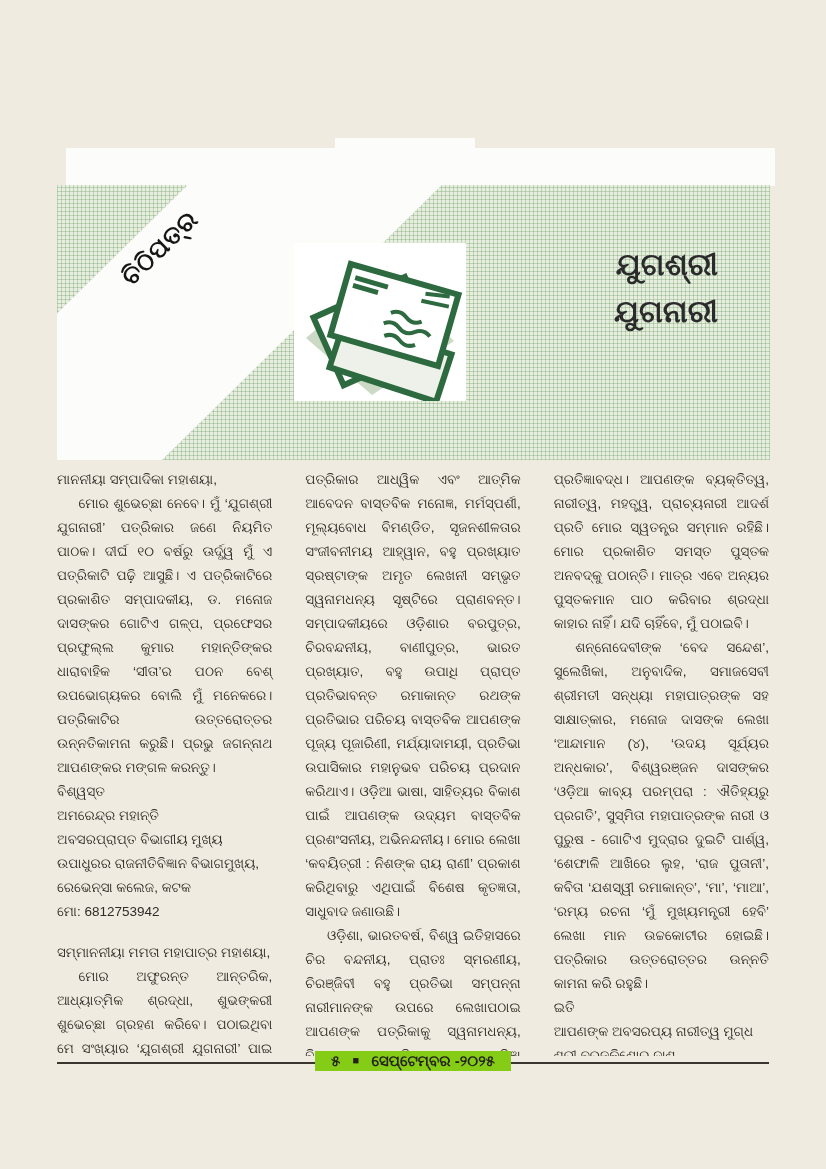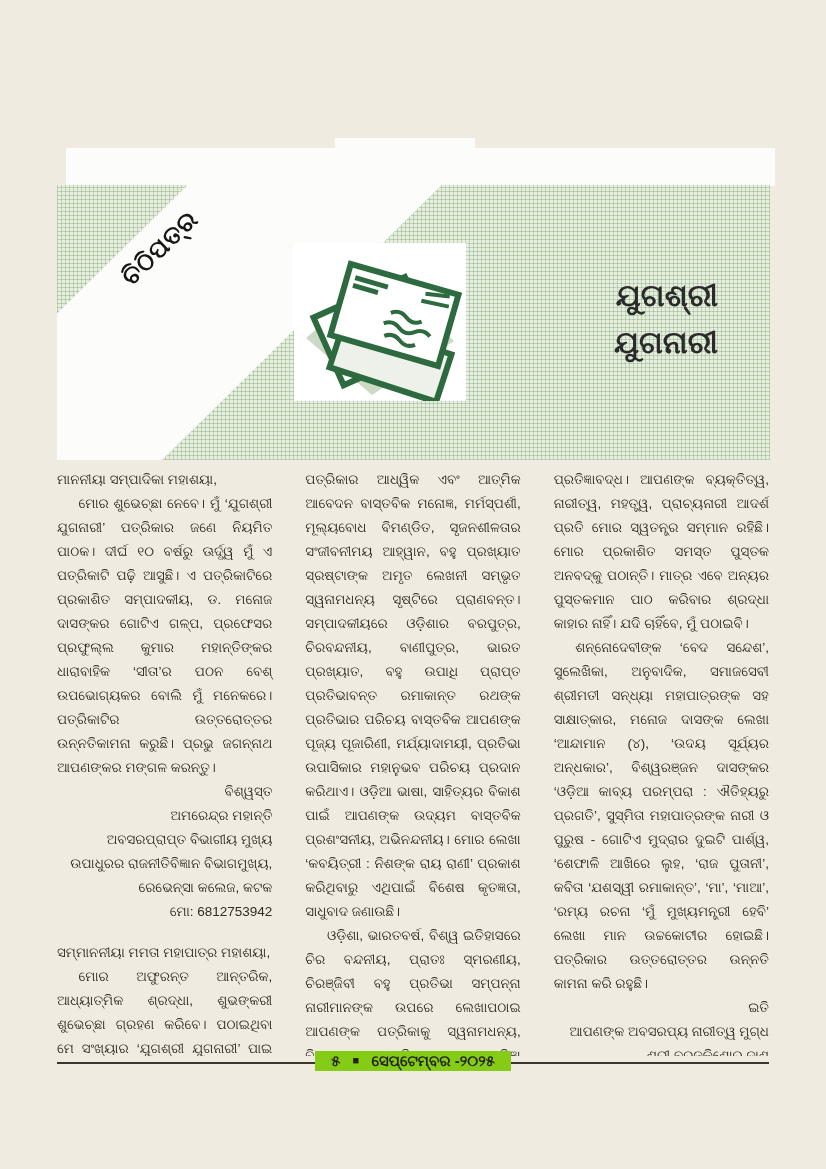--- a/index.html
+++ b/index.html
@@ -33,35 +33,35 @@
     transform:rotate(-44deg); transform-origin:center;
     font-size:25px; font-weight:bold; color:#161616; text-align:center;
     letter-spacing:1px; white-space:nowrap;
   }
   .illustration-box {
     position:absolute; left:237px; top:58px; width:172px; height:158px;
     background:#ffffff;
   }
   .illustration-box svg { display:block; width:100%; height:100%; }
   .page-title {
-    position:absolute; right:52px; top:87px; text-align:right;
+    position:absolute; right:52px; top:56px; text-align:right;
     font-size:31px; line-height:47px; font-weight:bold; color:#2a2a2a;
   }
 
   
   .bodycols {
     position:absolute; left:57px; top:468px; width:712px; height:588px;
     display:flex; gap:33px; overflow:hidden;
   }
   .col { flex:1 1 0; font-size:13.5px; line-height:24px; font-weight:500; color:#2f2b26; }
   .blk { margin:0; text-align:justify; }
   .blk.salutation { text-align:left; }
   .blk.indent { text-indent:1.6em; }
   .blk.cont { }
-  .blk.sig { text-align:right; }
+  .blk.sig { }
   .blk.gap-top { margin-top:17px; }
 
   
   .footer-rule {
     position:absolute; left:57px; width:712px; top:1062px;
     border-top:2px solid #3a352f; text-align:center;
   }
   .footer-label {
     position:relative; top:-13px; display:inline-block;
     background:#84cc16; padding:1px 16px;

